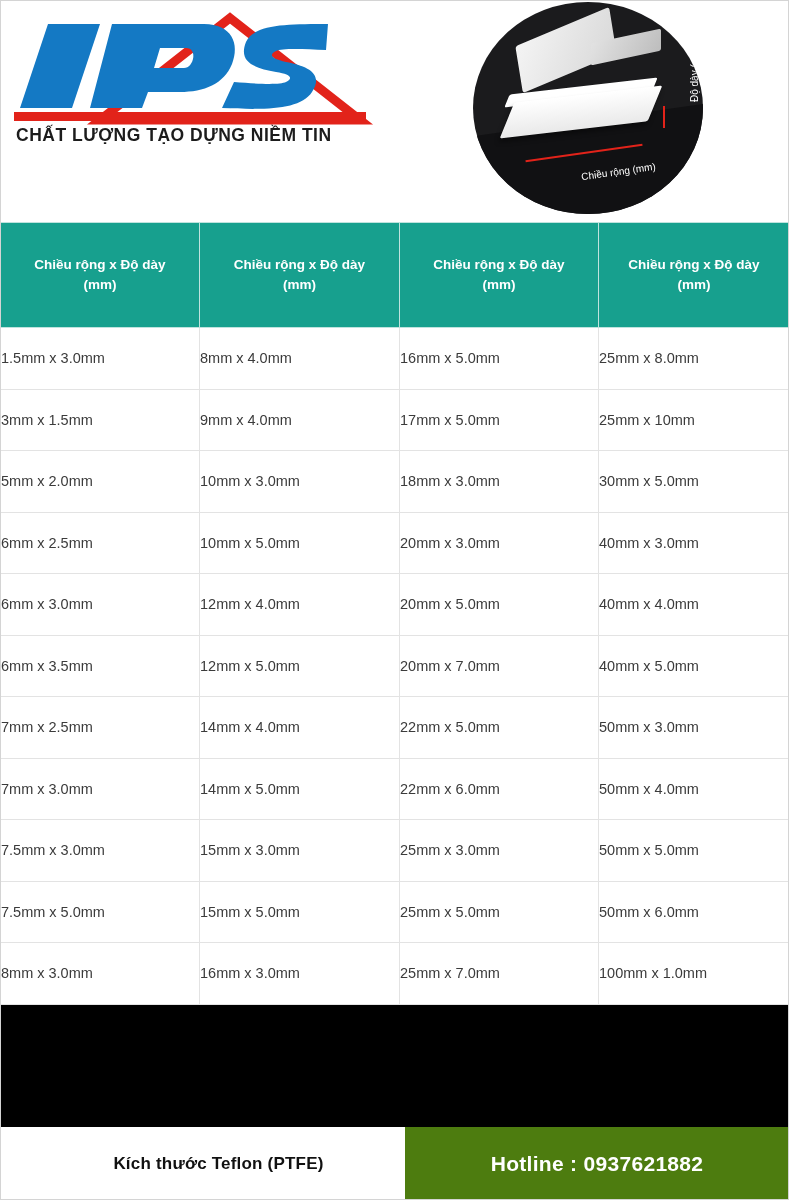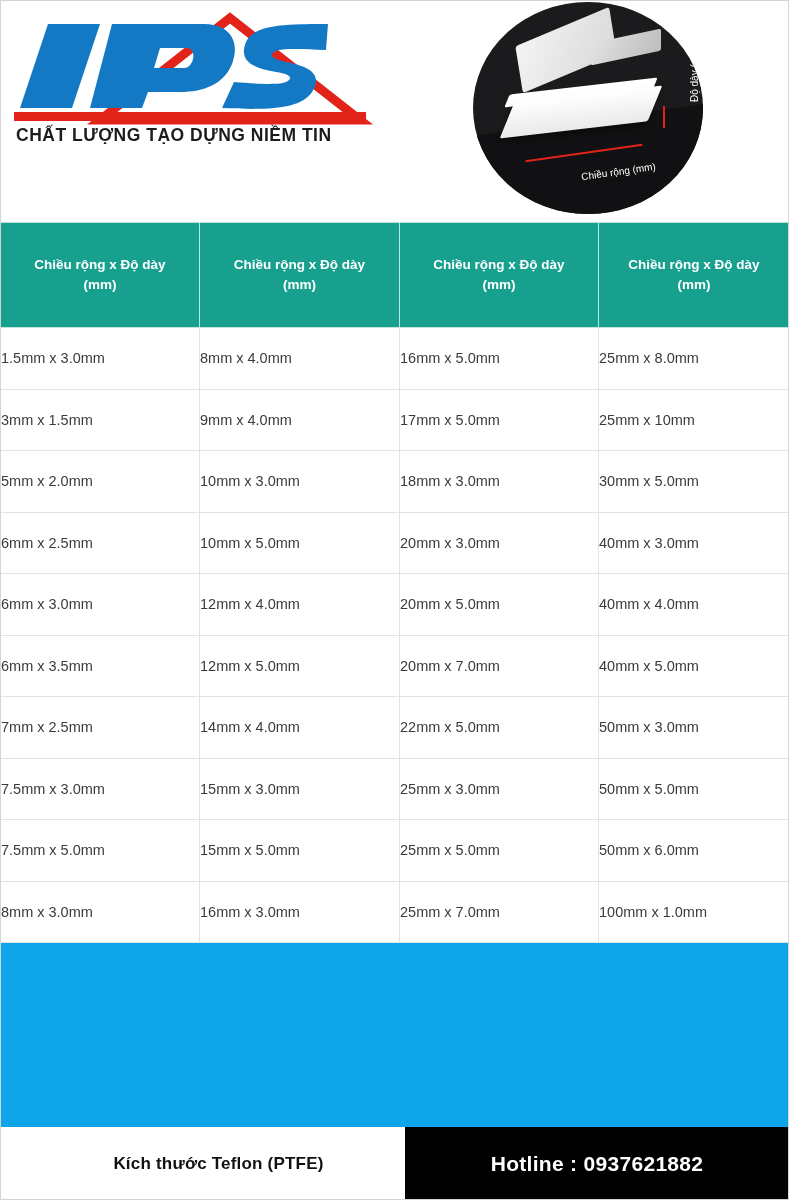--- a/index.html
+++ b/index.html
@@ -125,21 +125,21 @@
     background: #e2231a;
   }
 
   
   .table-wrap {
     position: absolute;
     left: 0;
     top: 222px;
     width: 789px;
     height: 905px;
-    background: #0ea5e9;
+    background: #000000;
   }
   table.size-table {
     border-collapse: collapse;
     width: 789px;
     table-layout: fixed;
   }
   table.size-table th {
     background: #17a08e;
     color: #ffffff;
     font-size: 13.5px;
@@ -187,21 +187,21 @@
     font-size: 17px;
     font-weight: bold;
     letter-spacing: .2px;
   }
   .footer-right {
     position: absolute;
     left: 405px;
     top: 0;
     width: 384px;
     height: 73px;
-    background: #000000;
+    background: #4d7c0f;
     display: flex;
     align-items: center;
     justify-content: center;
     color: #ffffff;
     font-size: 21px;
     font-weight: bold;
     letter-spacing: .3px;
   }
 
   
@@ -321,20 +321,26 @@
         <td>20mm x 7.0mm</td>
         <td>40mm x 5.0mm</td>
       </tr>
       <tr>
         <td>7mm x 2.5mm</td>
         <td>14mm x 4.0mm</td>
         <td>22mm x 5.0mm</td>
         <td>50mm x 3.0mm</td>
       </tr>
       <tr>
+        <td>7mm x 3.0mm</td>
+        <td>14mm x 5.0mm</td>
+        <td>22mm x 6.0mm</td>
+        <td>50mm x 4.0mm</td>
+      </tr>
+      <tr>
         <td>7.5mm x 3.0mm</td>
         <td>15mm x 3.0mm</td>
         <td>25mm x 3.0mm</td>
         <td>50mm x 5.0mm</td>
       </tr>
       <tr>
         <td>7.5mm x 5.0mm</td>
         <td>15mm x 5.0mm</td>
         <td>25mm x 5.0mm</td>
         <td>50mm x 6.0mm</td>

